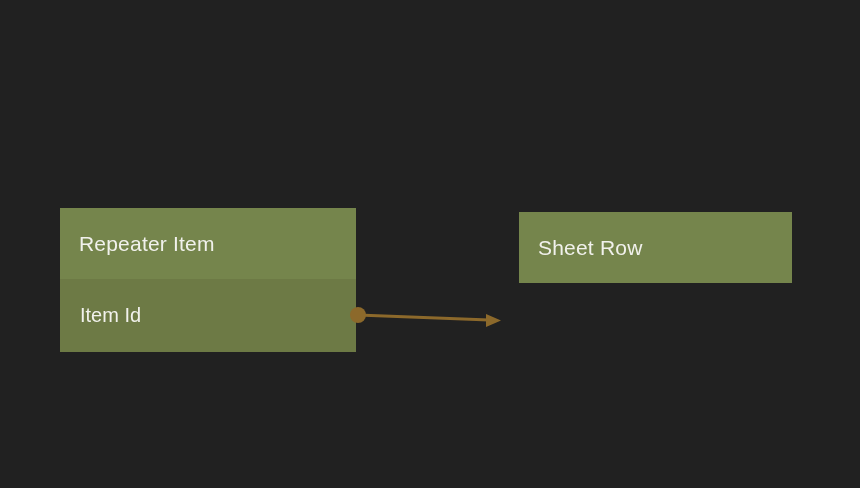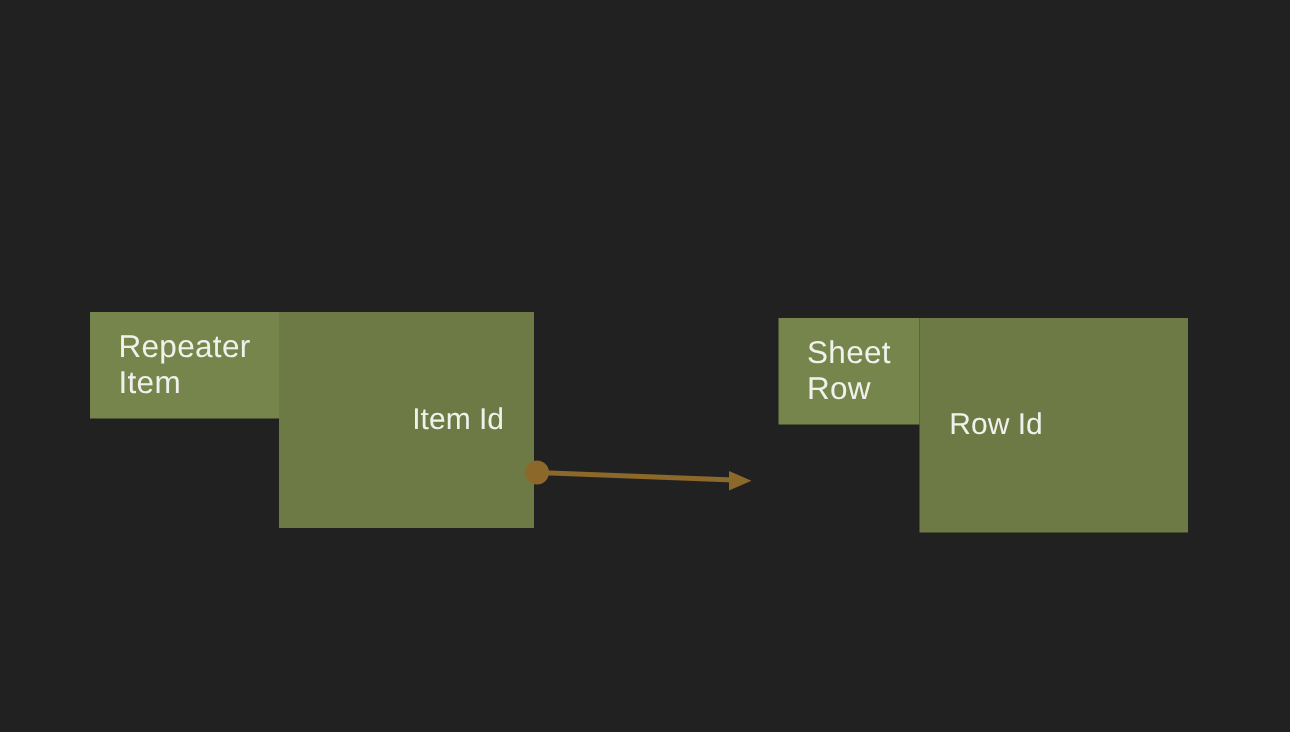--- a/index.html
+++ b/index.html
@@ -23,20 +23,21 @@
   }
   .canvas {
     position: relative;
     width: 860px;
     height: 488px;
     background: var(--background);
   }
   .node {
     position: absolute;
     display: flex;
+    flex-direction: column;
     color: var(--node-text);
   }
   .node-repeater {
     left: 60px;
     top: 208px;
     width: 296px;
     height: 144px;
   }
   .node-sheet {
     left: 492px;
@@ -56,21 +57,21 @@
     letter-spacing: 0.2px;
   }
   .node-field {
     flex: 1 1 auto;
     background: var(--node-body);
     display: flex;
     align-items: center;
     padding: 0 20px;
     font-size: 20px;
   }
-  .field-align-right { justify-content: flex-end; }
+  .field-align-right { }
   .field-align-left  { justify-content: flex-start; }
   .connector-layer {
     position: absolute;
     left: 0;
     top: 0;
     pointer-events: none;
   }
   .connector-line {
     stroke: var(--connector);
     stroke-width: 3.2;
@@ -86,23 +87,20 @@
 
   <div class="node node-repeater">
     <div class="node-header">Repeater Item</div>
     <div class="node-field field-align-right">
       <span>Item Id</span>
     </div>
   </div>
 
   <div class="node node-sheet">
     <div class="node-header">Sheet Row</div>
-    <div class="node-field field-align-left">
-      <span>Row Id</span>
-    </div>
   </div>
 
   <svg class="connector-layer" width="860" height="488" viewBox="0 0 860 488">
     <line class="connector-line" x1="358" y1="315" x2="489" y2="320"></line>
     <polygon class="connector-arrowhead" points="501,320.5 486,314 486,327"></polygon>
     <circle class="connector-dot" cx="358" cy="315" r="8"></circle>
   </svg>
 
 </div>
 

